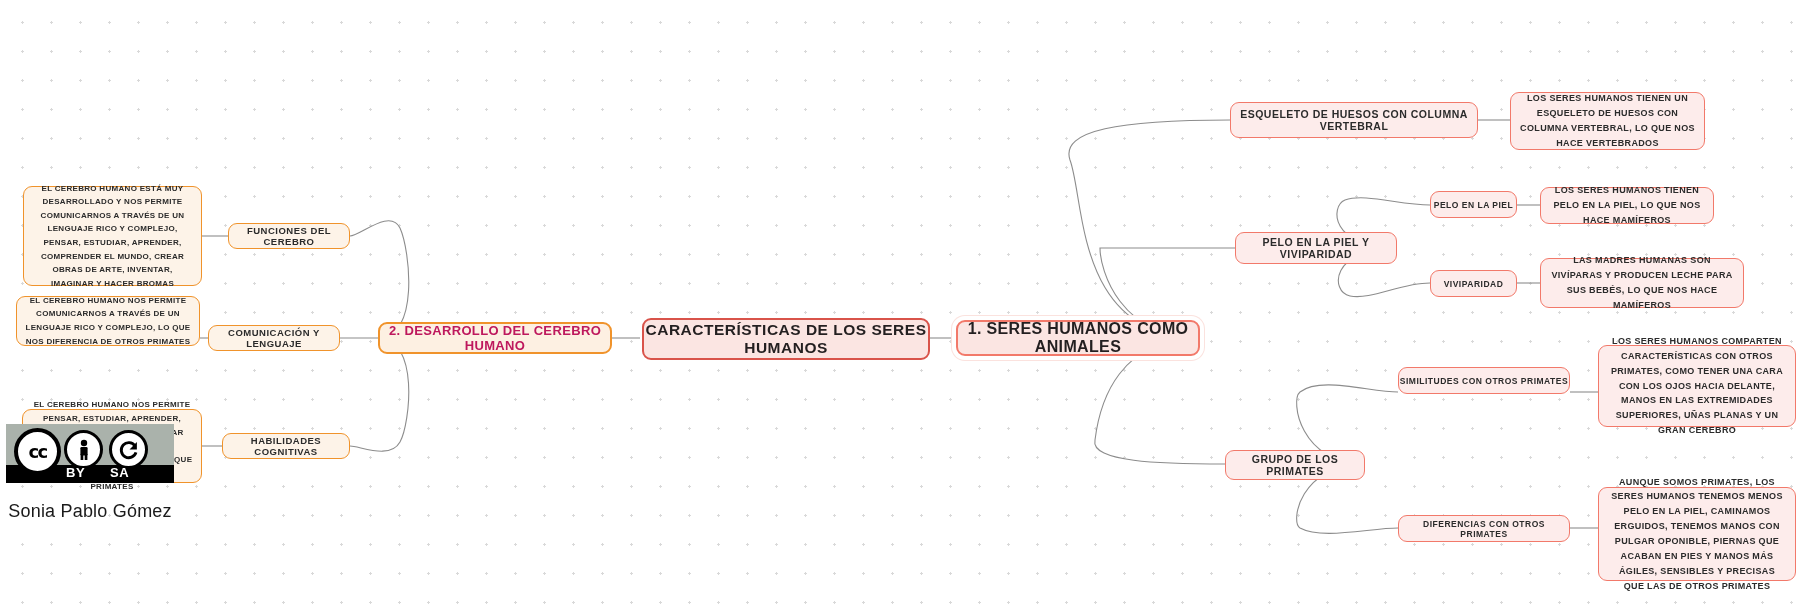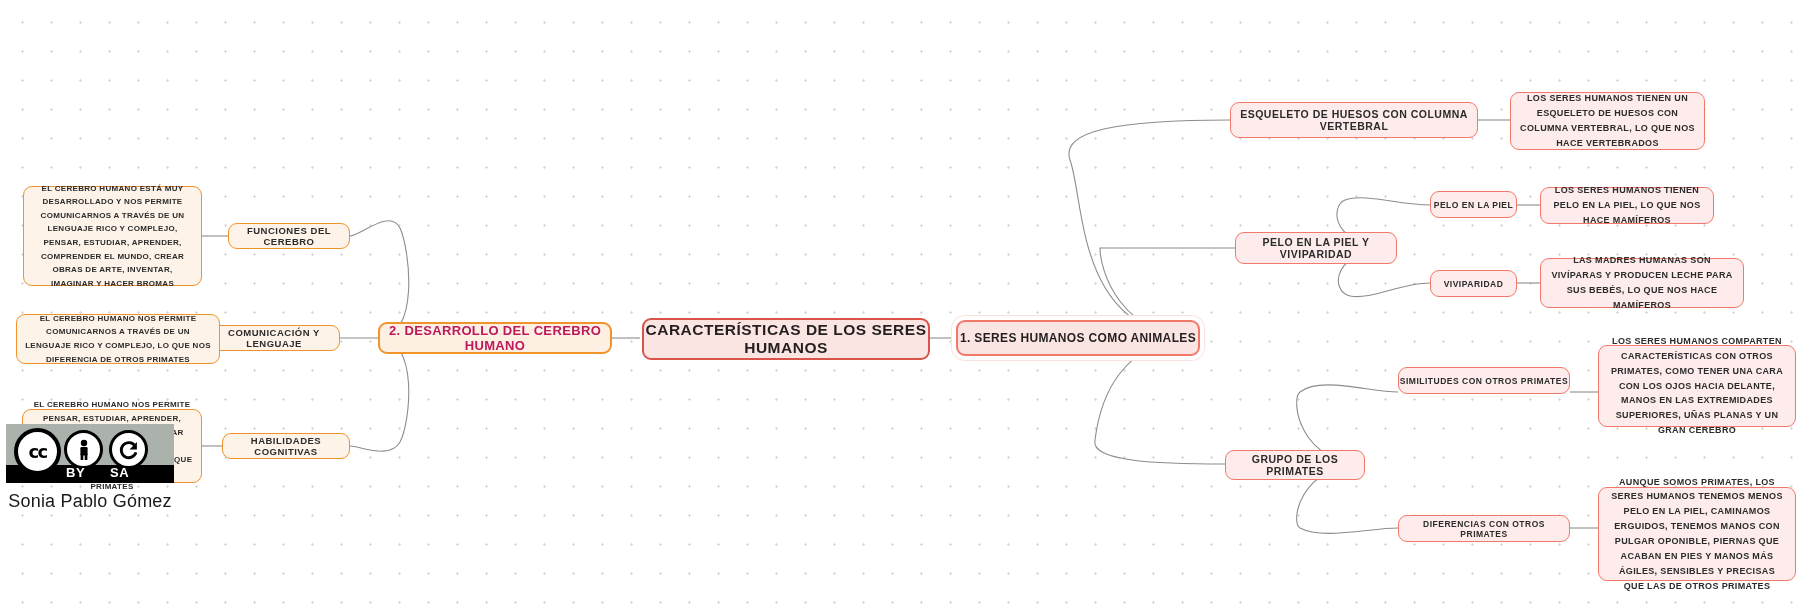--- a/index.html
+++ b/index.html
@@ -43,21 +43,21 @@
     font-size: 15.5px;
     font-weight: 700;
     color: #231f20;
     letter-spacing: 0.5px;
   }
 
   
   .branch-right {
     background: #fbe5e2;
     border: 2px solid #f2796a;
-    font-size: 12px;
+    font-size: 16px;
     font-weight: 700;
     color: #231f20;
     box-shadow: 0 0 0 4px #ffffff, 0 0 0 5px #fbe2de;
   }
   
   .branch-left {
     background: #fdf0e2;
     border: 2px solid #f0932b;
     font-size: 13px;
     font-weight: 700;
@@ -158,21 +158,21 @@
     top: 41px;
     color: #ffffff;
     font-size: 13px;
     font-weight: 700;
     font-family: "Liberation Sans", sans-serif;
     letter-spacing: 0.5px;
   }
   #cc-label-by { left: 60px; }
   #cc-label-sa { left: 104px; }
   #cc-author {
-    margin-top: 8px;
+    margin-top: 18px;
     font-size: 18px;
     color: #1a1a1a;
     font-family: "Liberation Sans", sans-serif;
     text-align: center;
     width: 168px;
     letter-spacing: 0.2px;
   }
 </style>
 </head>
 <body>
@@ -234,21 +234,21 @@
 
   <div class="node topic-r" style="left:1398px; top:515px; width:172px; height:27px; font-size:8.5px;">DIFERENCIAS CON OTROS PRIMATES</div>
   <div class="node leaf-r" style="left:1598px; top:487px; width:198px; height:94px;">AUNQUE SOMOS PRIMATES, LOS SERES HUMANOS TENEMOS MENOS PELO EN LA PIEL, CAMINAMOS ERGUIDOS, TENEMOS MANOS CON PULGAR OPONIBLE, PIERNAS QUE ACABAN EN PIES Y MANOS MÁS ÁGILES, SENSIBLES Y PRECISAS QUE LAS DE OTROS PRIMATES</div>
 
   <div class="node branch-left" style="left:378px; top:322px; width:234px; height:32px;">2. DESARROLLO DEL CEREBRO HUMANO</div>
 
   <div class="node topic-l" style="left:228px; top:223px; width:122px; height:26px;">FUNCIONES DEL CEREBRO</div>
   <div class="node leaf-l" style="left:23px; top:186px; width:179px; height:100px;">EL CEREBRO HUMANO ESTÁ MUY DESARROLLADO Y NOS PERMITE COMUNICARNOS A TRAVÉS DE UN LENGUAJE RICO Y COMPLEJO, PENSAR, ESTUDIAR, APRENDER, COMPRENDER EL MUNDO, CREAR OBRAS DE ARTE, INVENTAR, IMAGINAR Y HACER BROMAS</div>
 
   <div class="node topic-l" style="left:208px; top:325px; width:132px; height:26px;">COMUNICACIÓN Y LENGUAJE</div>
-  <div class="node leaf-l" style="left:16px; top:314px; width:204px; height:50px;">EL CEREBRO HUMANO NOS PERMITE COMUNICARNOS A TRAVÉS DE UN LENGUAJE RICO Y COMPLEJO, LO QUE NOS DIFERENCIA DE OTROS PRIMATES</div>
+  <div class="node leaf-l" style="left:16px; top:296px; width:184px; height:50px;">EL CEREBRO HUMANO NOS PERMITE COMUNICARNOS A TRAVÉS DE UN LENGUAJE RICO Y COMPLEJO, LO QUE NOS DIFERENCIA DE OTROS PRIMATES</div>
 
   <div class="node topic-l" style="left:222px; top:433px; width:128px; height:26px;">HABILIDADES COGNITIVAS</div>
   <div class="node leaf-l" style="left:22px; top:409px; width:180px; height:74px;">EL CEREBRO HUMANO NOS PERMITE PENSAR, ESTUDIAR, APRENDER, COMPRENDER EL MUNDO, CREAR OBRAS DE ARTE, INVENTAR, IMAGINAR Y HACER BROMAS, LO QUE NOS DIFERENCIA DE OTROS PRIMATES</div>
 
   <div id="cc-block">
     <div id="cc-badge">
       <div class="grayband"></div>
 
       <div class="cc-circle" id="cc-main">cc</div>
 

